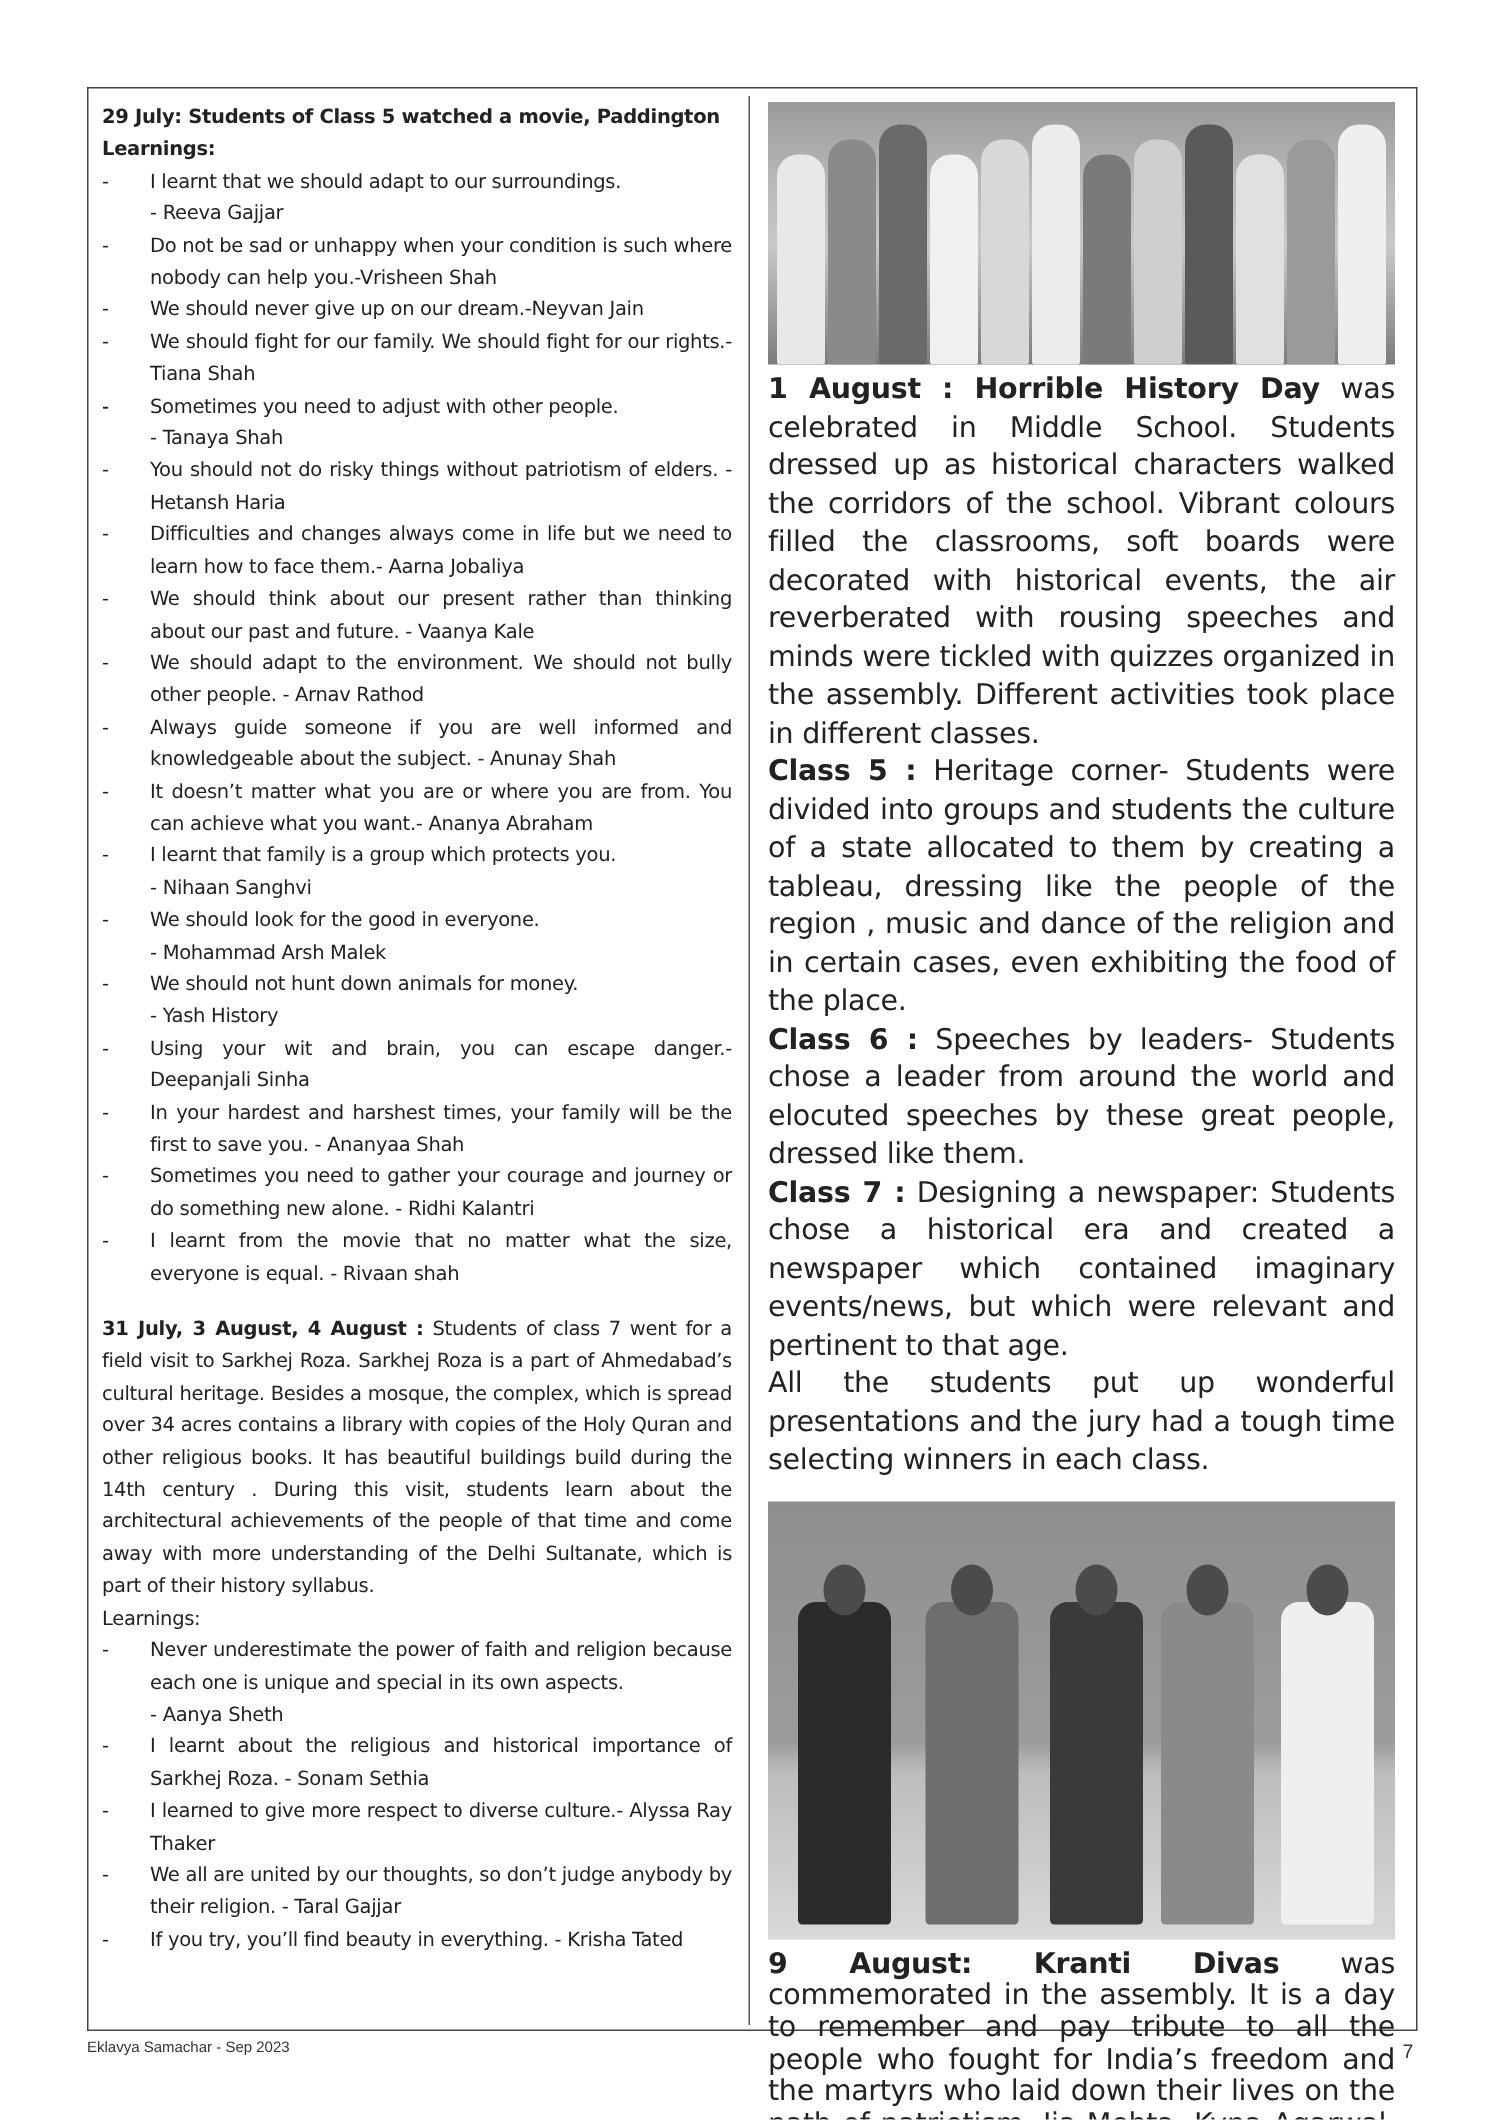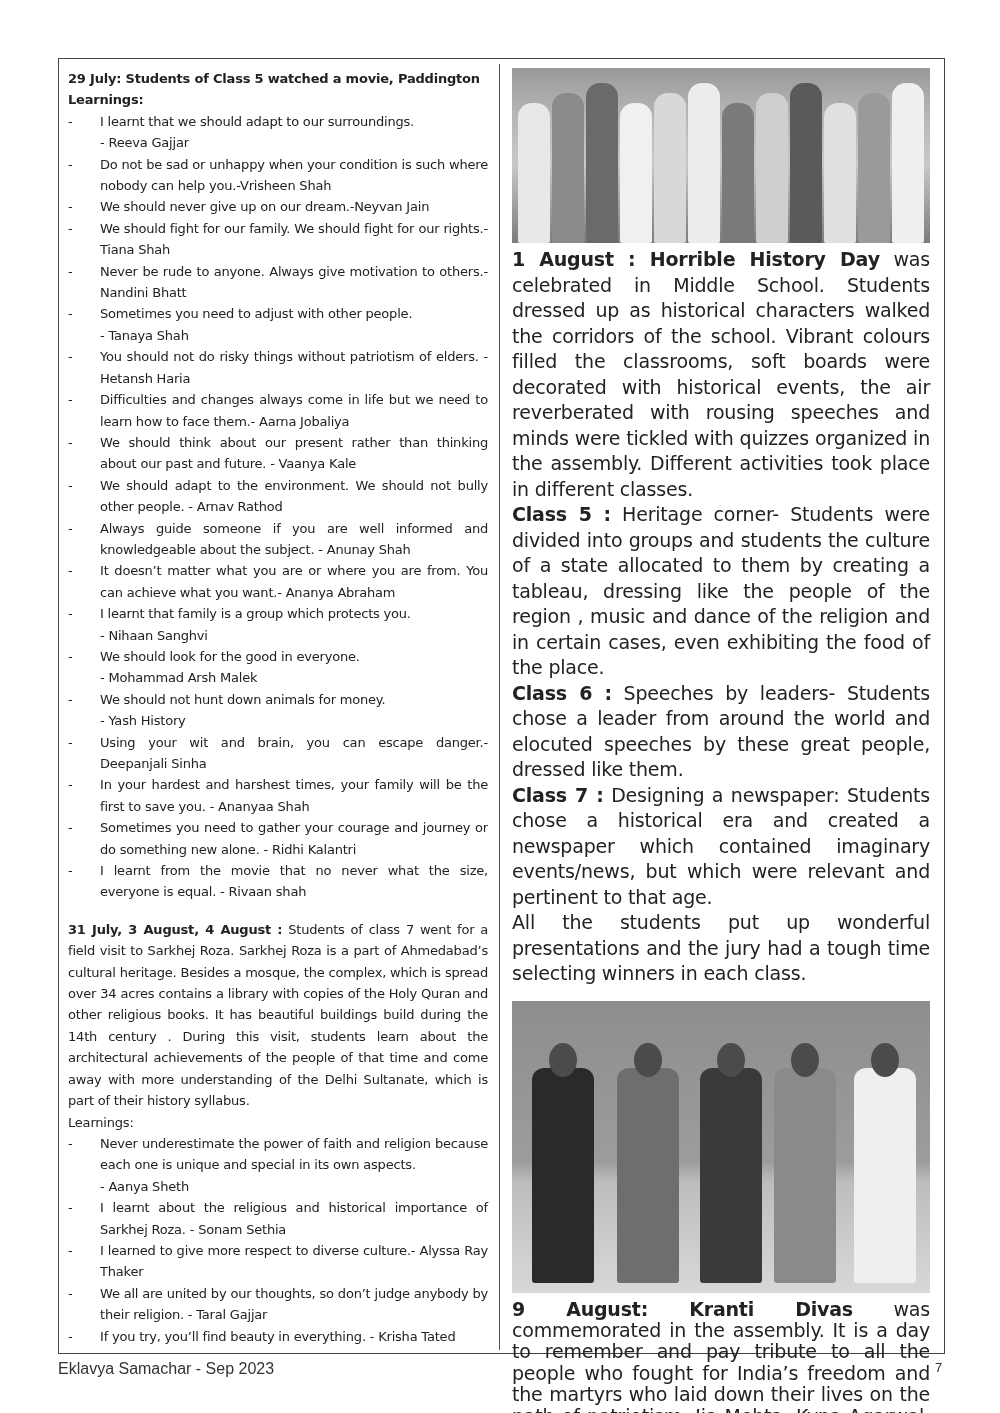--- a/index.html
+++ b/index.html
@@ -14,53 +14,53 @@
   .list li .dash { position: absolute; left: 0; top: 0; width: 12px; }
   .para { margin: 0; text-align: justify; }
   .sec2 { margin-top: 16px; }
   .right-text { line-height: 25.5px; }
   .right-text p { margin: 0; text-align: justify; }
   .photo1 { width: 418px; height: 175px; background: linear-gradient(180deg, #9a9a9a 0%, #b8b8b8 30%, #c8c8c8 55%, #7c7c7c 100%); position: relative; overflow: hidden; margin-bottom: 4px; }
   .photo1 .figure { position: absolute; bottom: 0; border-radius: 14px 14px 2px 2px; }
   .photo2 { width: 418px; height: 292px; position: relative; overflow: hidden; margin-top: 14px; margin-bottom: 6px; background: linear-gradient(180deg, #8e8e8e 0%, #9c9c9c 55%, #bdbdbd 62%, #d8d8d8 100%); }
   .photo2 .kid { position: absolute; bottom: 10px; border-radius: 12px 12px 3px 3px; }
   .photo2 .head { position: absolute; border-radius: 50%; background: #4b4b4b; }
-  .footer-left { position: absolute; left: 58px; top: 1360px; font-size: 16px; color: #333; font-family: "Liberation Sans", sans-serif; }
+  .footer-left { position: absolute; left: 58px; top: 1360px; font-size: 10px; color: #333; font-family: "Liberation Sans", sans-serif; }
   .footer-right { position: absolute; left: 935px; top: 1360px; font-size: 13px; color: #333; font-family: "Liberation Sans", sans-serif; }
   .bold { font-weight: bold; }
 </style>
 </head>
 <body>
 
 <div class="frame"></div>
 <div class="divider"></div>
 
 <div class="col-left">
   <p class="heading">29 July: Students of Class 5 watched  a movie, Paddington</p>
   <p class="heading">Learnings:</p>
   <ul class="list" id="list1">
       <li><span class="dash">-</span><span>I learnt that we should adapt to our surroundings.</span><br><span>- Reeva Gajjar</span></li>
       <li><span class="dash">-</span><span>Do not be sad or unhappy when your condition is such where nobody can help you.-Vrisheen Shah</span></li>
       <li><span class="dash">-</span><span>We should never give up on our dream.-Neyvan Jain</span></li>
       <li><span class="dash">-</span><span>We should fight for our family. We should fight for our rights.- Tiana Shah</span></li>
-      <li><span class="dash">-</span><span>Never be rude to anyone. Always give motivation to others.- Nandini Bhatt</span></li>
+      <li><span class="dash">-</span></li>
       <li><span class="dash">-</span><span>Sometimes you need to adjust with other people.</span><br><span>- Tanaya Shah</span></li>
       <li><span class="dash">-</span><span>You should not do risky things without patriotism of elders. - Hetansh Haria</span></li>
       <li><span class="dash">-</span><span>Difficulties and changes always come in life but we need to learn how to face them.- Aarna Jobaliya</span></li>
       <li><span class="dash">-</span><span>We should think about our present rather than thinking about our past and future. - Vaanya Kale</span></li>
       <li><span class="dash">-</span><span>We should adapt to the environment. We should not bully other people. - Arnav Rathod</span></li>
       <li><span class="dash">-</span><span>Always guide someone if you are well informed and knowledgeable about the subject. - Anunay Shah</span></li>
       <li><span class="dash">-</span><span>It doesn’t matter what you are or where you are from. You can achieve what you want.- Ananya Abraham</span></li>
       <li><span class="dash">-</span><span>I learnt that family is a group which protects you.</span><br><span>- Nihaan Sanghvi</span></li>
       <li><span class="dash">-</span><span>We should look for the good in everyone.</span><br><span>- Mohammad Arsh Malek</span></li>
       <li><span class="dash">-</span><span>We should not hunt down animals for money.</span><br><span>- Yash History</span></li>
       <li><span class="dash">-</span><span>Using your wit and brain, you can escape danger.- Deepanjali Sinha</span></li>
       <li><span class="dash">-</span><span>In your hardest and harshest times, your family will be the first to save you. - Ananyaa Shah</span></li>
       <li><span class="dash">-</span><span>Sometimes you need to gather your courage and journey or do something new alone. - Ridhi Kalantri</span></li>
-      <li><span class="dash">-</span><span>I learnt from the movie that no never what the size, everyone is equal. - Rivaan shah</span></li>
+      <li><span class="dash">-</span><span>I learnt from the movie that no matter what the size, everyone is equal. - Rivaan shah</span></li>
     </ul>
 
   <div class="sec2">
     <p class="para"><span class="bold">31 July, 3 August, 4 August :</span><span>  Students of class 7 went for a field visit to Sarkhej Roza. Sarkhej Roza is a part of Ahmedabad’s cultural heritage. Besides a mosque, the complex, which is spread over 34 acres contains a library with copies of the Holy Quran and other religious books. It has beautiful buildings build during the 14th century . During this visit, students learn about the architectural achievements of the people of that time and come away with more understanding of the Delhi Sultanate, which is part of their history syllabus.</span></p>
     <p class="para">Learnings:</p>
     <ul class="list" id="list2">
         <li><span class="dash">-</span><span>Never underestimate the power of faith and religion because each one is unique and special in its own aspects.</span><br><span>- Aanya Sheth</span></li>
         <li><span class="dash">-</span><span> I learnt about the religious and historical importance of Sarkhej Roza. - Sonam Sethia</span></li>
         <li><span class="dash">-</span><span>I learned to give more respect to diverse culture.- Alyssa Ray Thaker</span></li>
         <li><span class="dash">-</span><span>We all are united by our thoughts, so don’t judge anybody by their religion. - Taral Gajjar</span></li>

